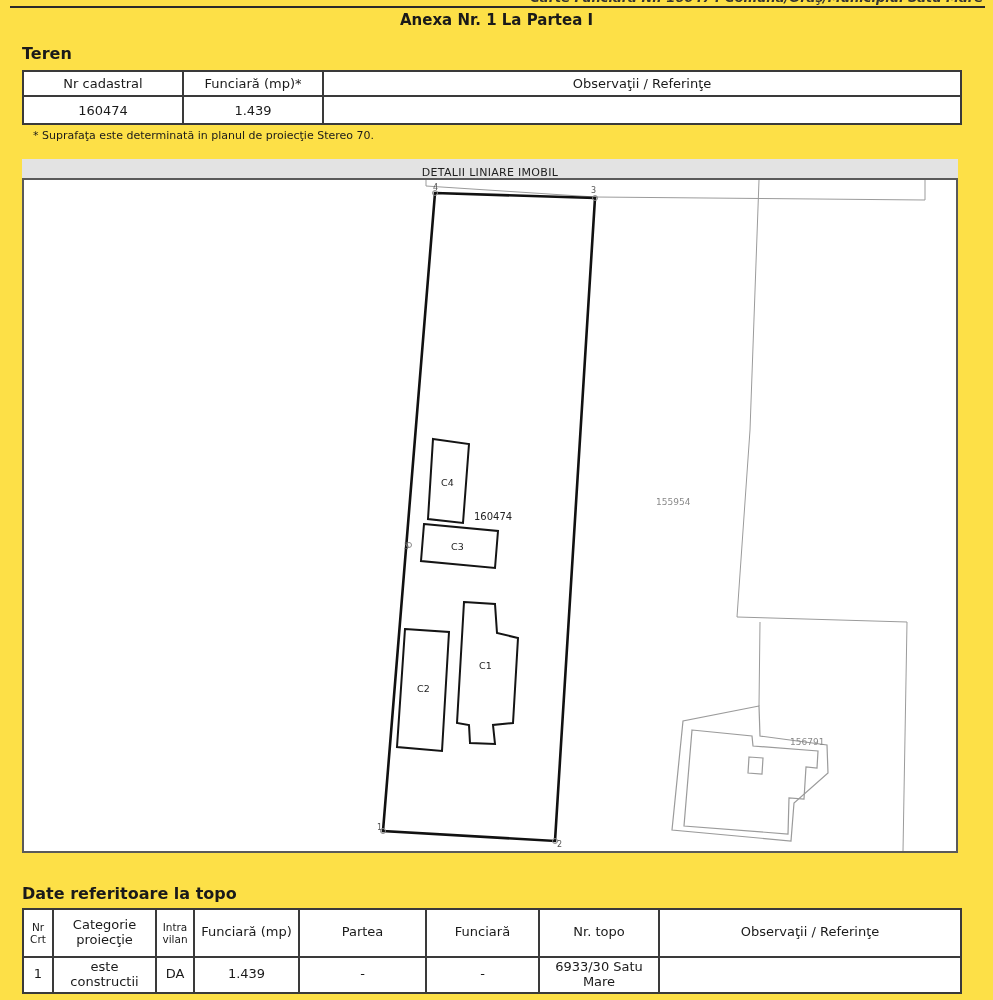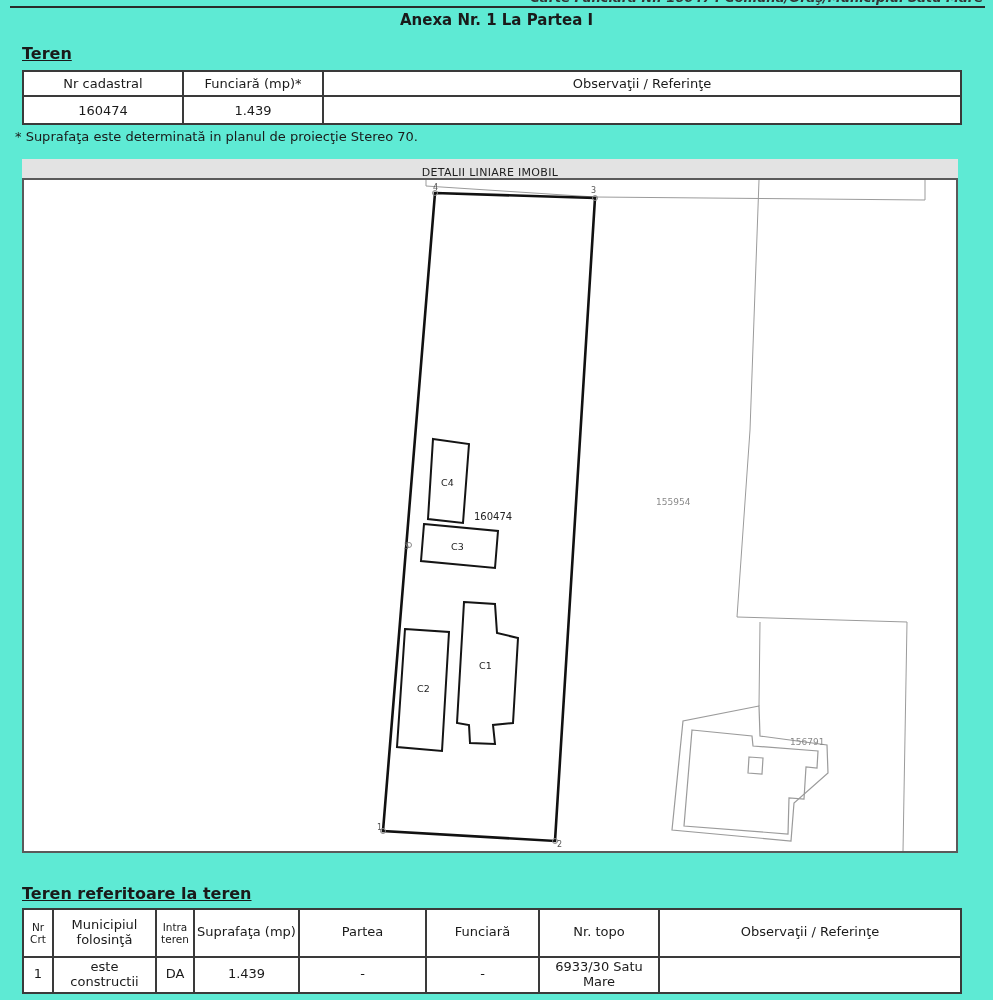--- a/index.html
+++ b/index.html
@@ -1,51 +1,51 @@
 <!DOCTYPE html>
 <html><head>
 <meta charset="utf-8">
 <style>
   * { margin:0; padding:0; box-sizing:border-box; }
   html,body { background:#ffffff; }
   .page {
     position:relative; width:993px; height:1000px; margin:0 auto;
-    background:#5eead4; overflow:hidden;
+    background:#fde047; overflow:hidden;
     font-family:"DejaVu Sans","Liberation Sans",sans-serif; color:#1a1a1a;
   }
   .cf-header {
     position:absolute; top:-10px; right:10px;
     font-size:13px; font-style:italic; font-weight:bold; color:#333;
     white-space:nowrap;
   }
   .top-rule {
     position:absolute; top:6px; left:10px; width:975px;
     border-top:2px solid #2a2a2a;
   }
   .annex-title {
     position:absolute; top:11px; left:0; width:100%;
     text-align:center; font-size:15px; font-weight:bold;
   }
   .section-heading {
-    position:absolute; left:22px; font-size:16px; font-weight:bold;text-decoration:underline;
+    position:absolute; left:22px; font-size:16px; font-weight:bold;
   }
   .h-teren { top:44px; }
   .h-date  { top:884px; }
 
   table { border-collapse:collapse; table-layout:fixed; background:#fff; }
   td, th { border:2px solid #3a3a3a; overflow:hidden;margin-left:45px; }
 
   .teren-table {
     position:absolute; top:70px; left:22px; width:940px; font-size:13px;
   }
   .teren-table th { font-weight:normal; height:25px; text-align:center; }
   .teren-table td { height:28px; text-align:center; }
 
   .footnote {
-    position:absolute; top:129px; left:15px; font-size:13px;
+    position:absolute; top:129px; left:33px; font-size:11px;
   }
 
   .map-band {
     position:absolute; top:159px; left:22px; width:936px; height:27px;
     background:#e3e3e3;
     display:flex; align-items:center; justify-content:center;
     font-size:11px; color:#222; letter-spacing:0.3px;
   }
   .map-box {
     position:absolute; top:178px; left:22px; width:936px; height:675px;
@@ -149,39 +149,39 @@
       <text class="lbl-gray" x="790" y="745">156791</text>
 
       <text class="lbl-corner" x="433" y="190">4</text>
       <text class="lbl-corner" x="591" y="193">3</text>
       <text class="lbl-corner" x="404" y="549">5</text>
       <text class="lbl-corner" x="377" y="830">1</text>
       <text class="lbl-corner" x="557" y="847">2</text>
     </svg>
   </div>
 
-  <div class="section-heading h-date">Teren referitoare la teren</div>
+  <div class="section-heading h-date">Date referitoare la topo</div>
 
   <table class="date-table">
     <colgroup>
       <col style="width:30px">
         <col style="width:103px">
         <col style="width:38px">
       <col style="width:105px">
         <col style="width:127px">
         <col style="width:113px">
       <col style="width:120px">
         <col style="width:302px">
     </colgroup>
     <tbody>
         <tr>
       <th class="small">Nr Crt</th>
-      <th>Municipiul folosinţă</th>
-      <th class="small">Intra teren</th>
-      <th>Suprafaţa (mp)</th>
+      <th>Categorie proiecţie</th>
+      <th class="small">Intra vilan</th>
+      <th>Funciară (mp)</th>
       <th>Partea</th>
       <th>Funciară</th>
       <th>Nr. topo</th>
       <th>Observaţii / Referinţe</th>
     </tr>
     <tr>
       <td>1</td>
       <td>este constructii</td>
       <td>DA</td>
       <td>1.439</td>

